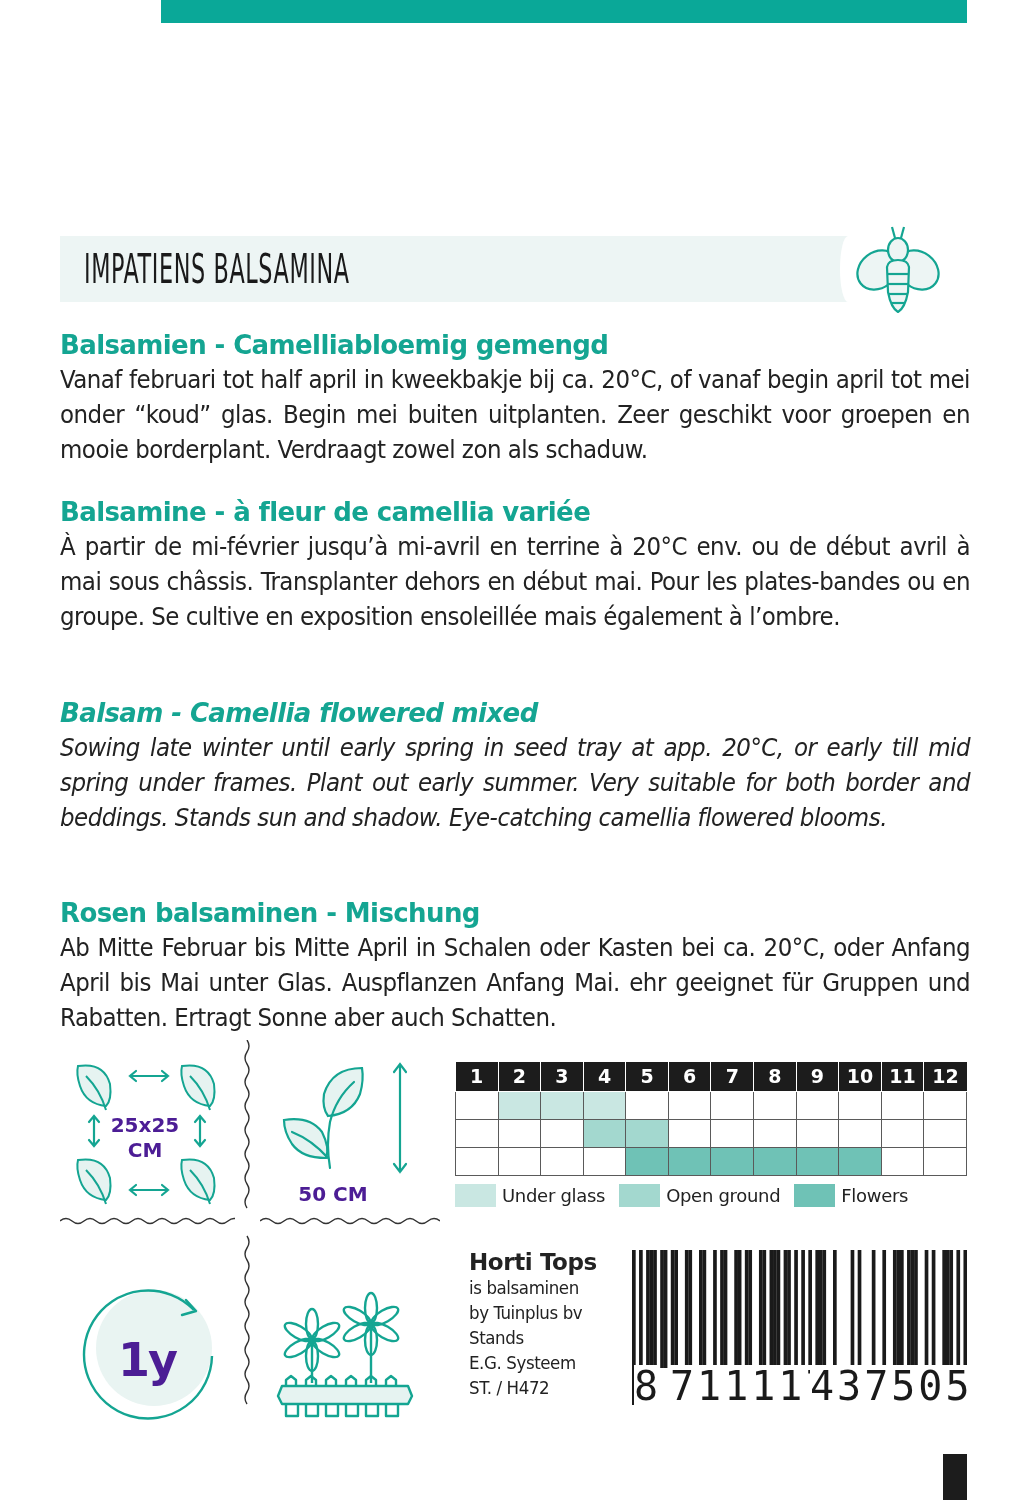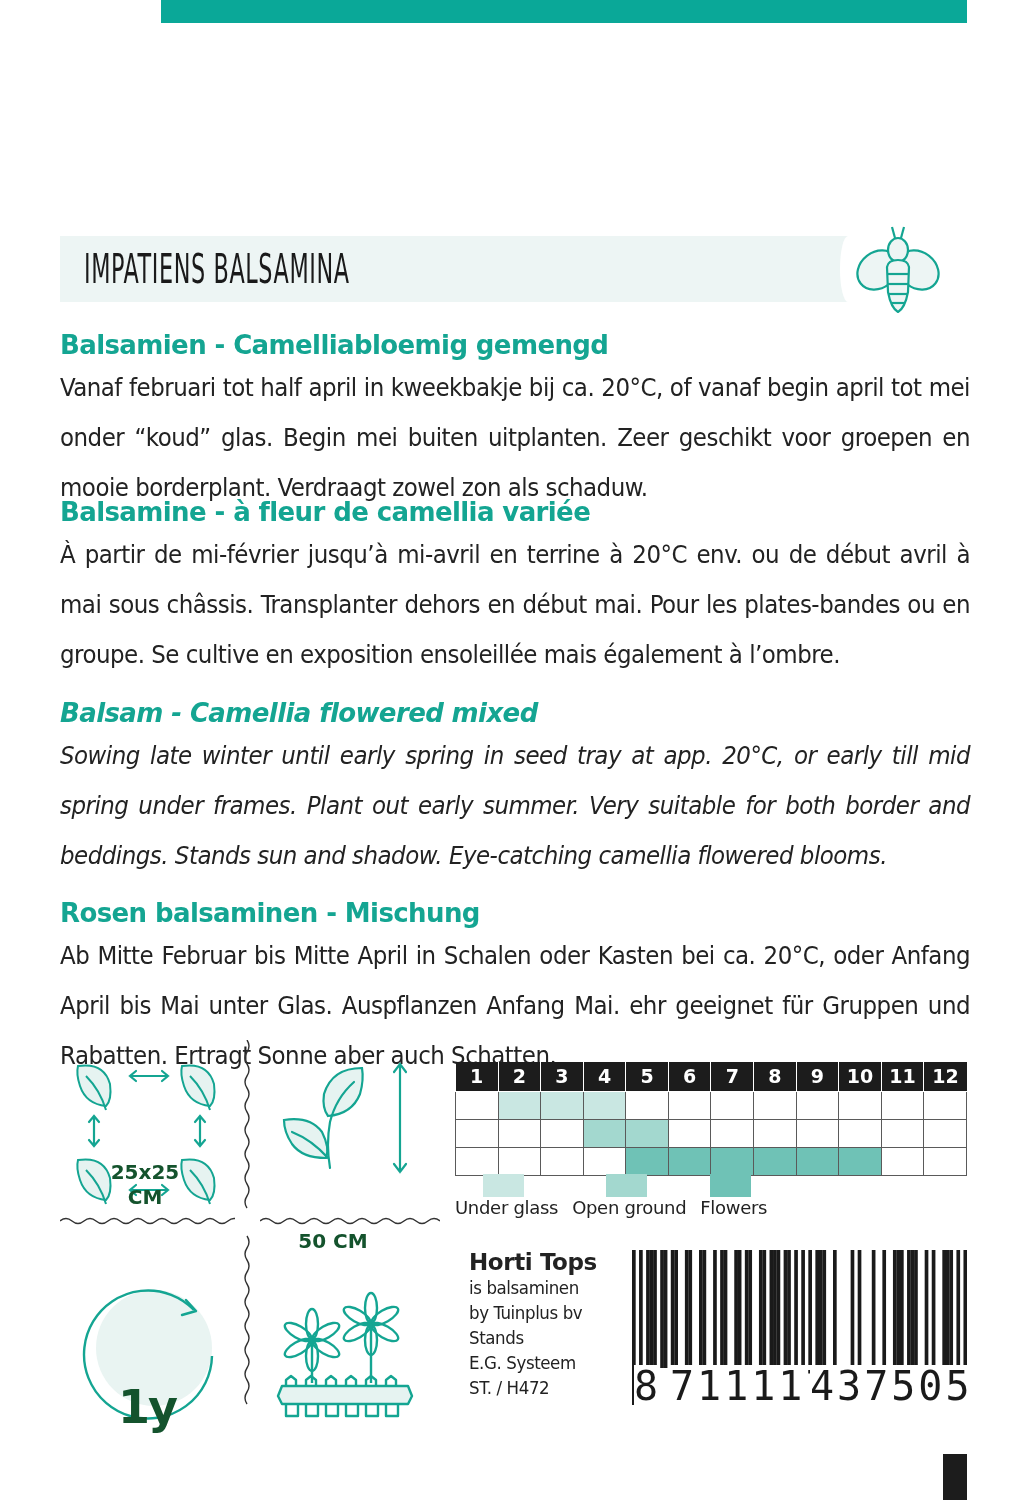--- a/index.html
+++ b/index.html
@@ -13,46 +13,46 @@
   .title-band::after { content: ""; position: absolute; right: -8px; top: 0; width: 16px; height: 66px;
     background: #ffffff; border-radius: 50% 0 0 50% / 50% 0 0 50%; }
   .latin-name { position: absolute; left: 84px; top: 246px; font-family: "DejaVu Sans Condensed", "DejaVu Sans", sans-serif;
     font-size: 40px; letter-spacing: 1px; color: #1a1a1a; transform: scaleX(0.62); transform-origin: left top;
     font-weight: 400; white-space: nowrap; }
   .bee { position: absolute; left: 848px; top: 222px; width: 100px; height: 92px; }
 
   .section { position: absolute; left: 60px; width: 910px; }
   .section h2 { font-family: "DejaVu Sans", sans-serif; font-weight: bold; color: #14a592; font-size: 26px;
     line-height: 34px; letter-spacing: -0.6px; white-space: nowrap; }
-  .section p { font-family: "DejaVu Sans Condensed", "DejaVu Sans", sans-serif; font-size: 25.5px; line-height: 50px;
+  .section p { font-family: "DejaVu Sans Condensed", "DejaVu Sans", sans-serif; font-size: 25.5px; line-height: 35px;
     color: #222; text-align: justify; text-align-last: left; letter-spacing: -0.5px; }
 
   #s0 { top: 328px; }
   #s1 { top: 495px; }
   #s2 { top: 696px; font-style: italic; }
   #s3 { top: 896px; }
 
   
   .icons { position: absolute; left: 60px; top: 1040px; width: 380px; height: 380px; }
   .vdiv { position: absolute; left: 182px; top: 0; width: 10px; height: 380px; }
   .hdiv { position: absolute; top: 175px; height: 12px; }
   .icon-box { position: absolute; }
-  .lbl { position: absolute; font-family: "DejaVu Sans", sans-serif; font-weight: bold; color: #14532d; font-size: 20px;
-    text-align: center; line-height: 25px; margin-top: 47px; }
+  .lbl { position: absolute; font-family: "DejaVu Sans", sans-serif; font-weight: bold; color: #4c1d95; font-size: 20px;
+    text-align: center; line-height: 25px; }
 
   
   .cal { position: absolute; left: 455px; top: 1062px; width: 512px; }
   .cal table { border-collapse: collapse; width: 512px; table-layout: fixed; }
   .cal th { background: #1c1c1c; color: #fff; font-family: "DejaVu Sans", sans-serif; font-weight: bold; font-size: 19px;
     height: 29px; border: 1px solid #fff; border-top: none; padding: 0; text-align: center; }
   .cal th:first-child { border-left: none; }
   .cal th:last-child { border-right: none; }
   .cal td { height: 28px; border: 1.5px solid #5a5a5a; padding: 0; }
   .legend { display: flex; align-items: center; margin-top: 8px; height: 24px; }
-  .legend-item { display: flex; align-items: center; margin-right: 14px; flex-direction: column; }
+  .legend-item { display: flex; align-items: center; margin-right: 14px; }
   .swatch { width: 41px; height: 23px; margin-right: 6px; }
   .legend-label { font-family: "DejaVu Sans", sans-serif; font-size: 18px; color: #222; letter-spacing: -0.3px; }
 
   
   .dist { position: absolute; left: 469px; top: 1250px; width: 150px; font-family: "DejaVu Sans Condensed", "DejaVu Sans", sans-serif;
     font-size: 18.5px; line-height: 25px; color: #222; letter-spacing: -0.4px; }
   .dist .brand { font-family: "DejaVu Sans", sans-serif; font-weight: bold; font-size: 23px; }
 
   
   .barcode { position: absolute; left: 632px; top: 1250px; width: 335px; height: 155px; }

